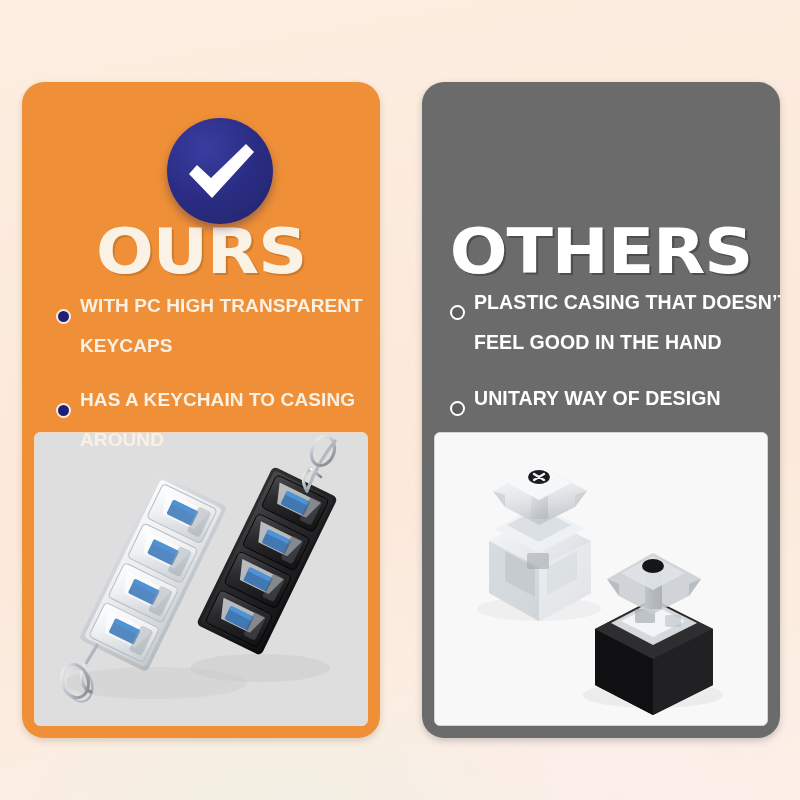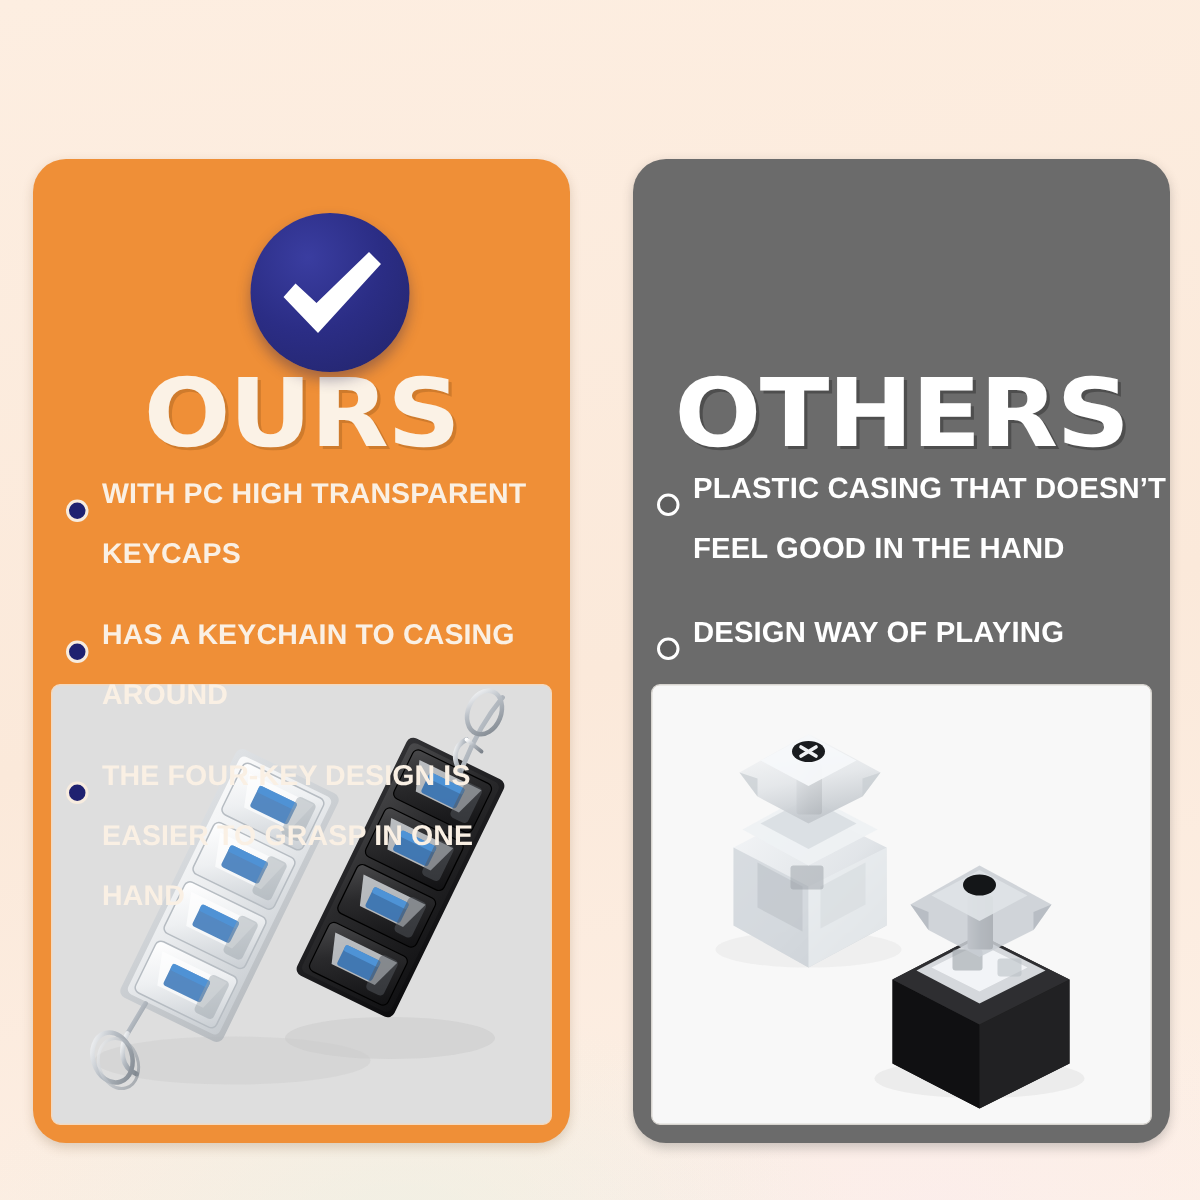--- a/index.html
+++ b/index.html
@@ -26,21 +26,20 @@
 
   
   .panel {
     position: absolute;
     top: 82px;
     width: 358px;
     height: 656px;
     border-radius: 22px;
     box-sizing: border-box;
     overflow: hidden;
-    margin-top: 24px;
   }
   .panel.ours {
     left: 22px;
     background: #ef8f37;
     box-shadow: 0 3px 7px rgba(120, 80, 40, 0.22);
   }
   .panel.others {
     left: 422px;
     background: #6b6b6b;
     box-shadow: 0 3px 7px rgba(60, 60, 60, 0.25);
@@ -81,21 +80,21 @@
     text-shadow: 2px 2px 0 rgba(150, 85, 25, 0.35);
   }
   .others .panel-heading {
     color: #ffffff;
     text-shadow: 2px 2px 0 rgba(45, 45, 45, 0.45);
   }
 
   
   .bullet-list {
     position: absolute;
-    left: 4px;
+    left: 16px;
     width: 100%;
     box-sizing: border-box;
     z-index: 3;
   }
   .ours .bullet-list {
     top: 204px;
     padding: 0 16px 0 18px;
   }
   .others .bullet-list {
     top: 200px;
@@ -173,24 +172,20 @@
     <div class="panel-heading">OURS</div>
 
     <div class="bullet-list">
       <div class="bullet-row">
         <span class="bullet-marker"></span>
         <span class="bullet-text">WITH PC HIGH TRANSPARENT KEYCAPS</span>
       </div>
       <div class="bullet-row">
         <span class="bullet-marker"></span>
         <span class="bullet-text">HAS A KEYCHAIN TO CASING AROUND</span>
-      </div>
-      <div class="bullet-row">
-        <span class="bullet-marker"></span>
-        <span class="bullet-text">THE FOUR-KEY DESIGN IS EASIER TO GRASP IN ONE HAND</span>
       </div>
     </div>
 
     <div class="photo-area">
       <svg class="photo-svg" viewBox="0 0 332 292" preserveAspectRatio="xMidYMid slice">
         <defs>
           <linearGradient id="clearKey" x1="0" y1="0" x2="1" y2="1">
             <stop offset="0%" stop-color="#ffffff"></stop>
             <stop offset="45%" stop-color="#eef0f2"></stop>
             <stop offset="100%" stop-color="#c9ced3"></stop>
@@ -318,21 +313,21 @@
 
     <div class="panel-heading">OTHERS</div>
 
     <div class="bullet-list">
       <div class="bullet-row">
         <span class="bullet-marker"></span>
         <span class="bullet-text">PLASTIC CASING THAT DOESN’T FEEL GOOD IN THE HAND</span>
       </div>
       <div class="bullet-row">
         <span class="bullet-marker"></span>
-        <span class="bullet-text">DESIGN WAY OF PLAYING</span>
+        <span class="bullet-text">UNITARY WAY OF DESIGN</span>
       </div>
     </div>
 
     <div class="photo-area">
       <svg class="photo-svg" viewBox="0 0 332 292" preserveAspectRatio="xMidYMid slice">
         <defs>
           <linearGradient id="cCapTop" x1="0" y1="0" x2="0.3" y2="1">
             <stop offset="0%" stop-color="#fdfdfd"></stop>
             <stop offset="60%" stop-color="#e3e6e9"></stop>
             <stop offset="100%" stop-color="#c3c8cd"></stop>

